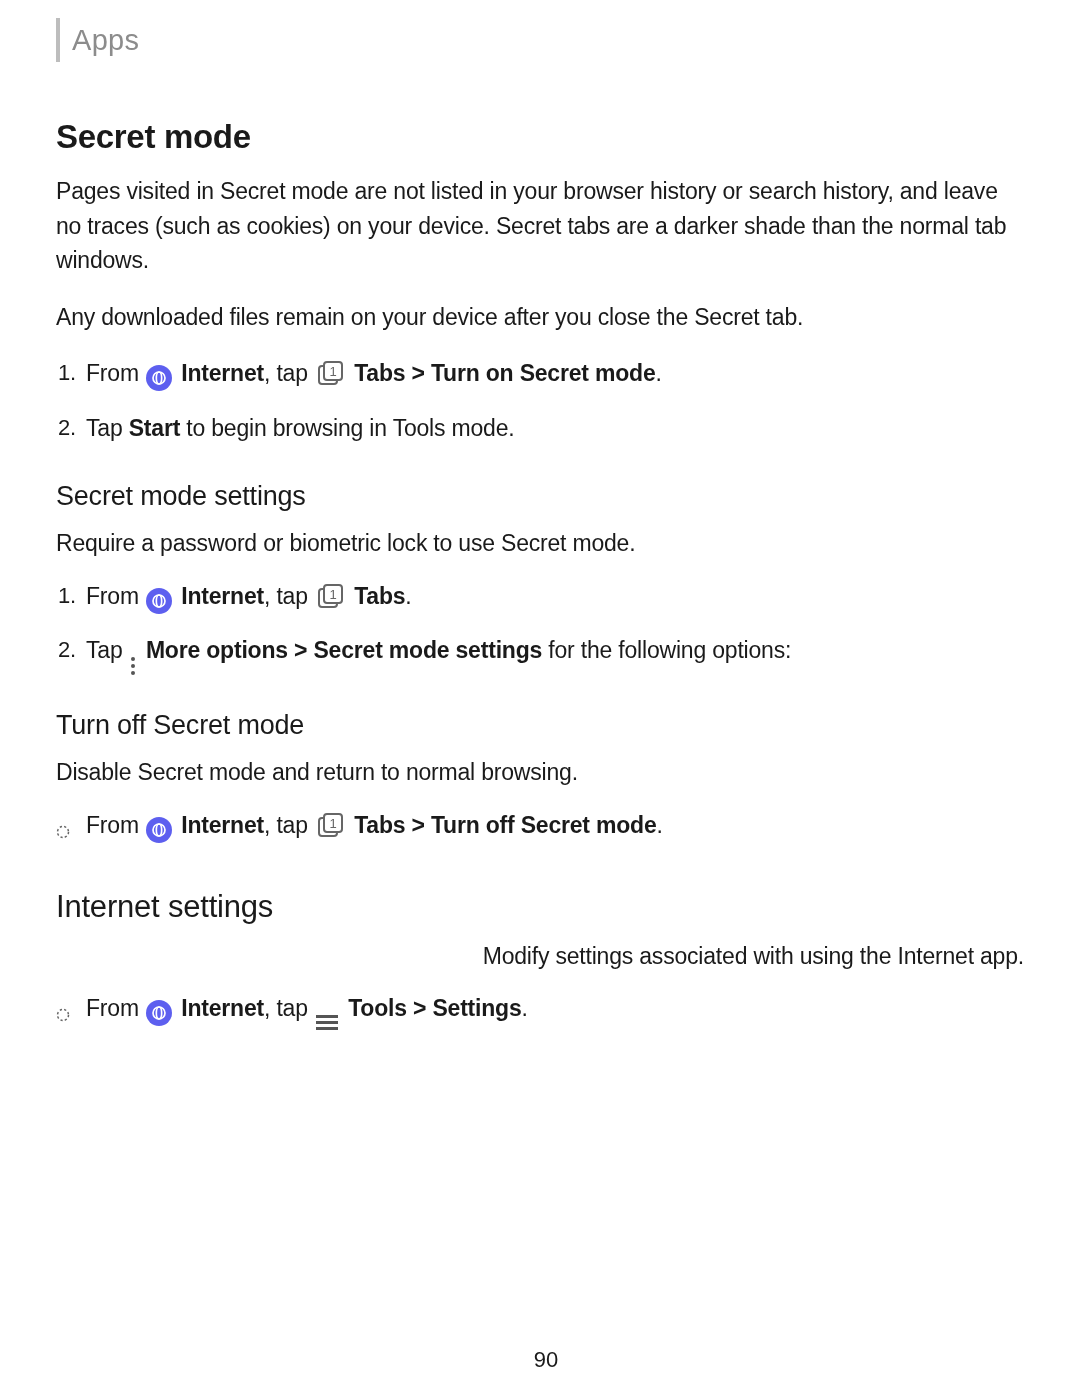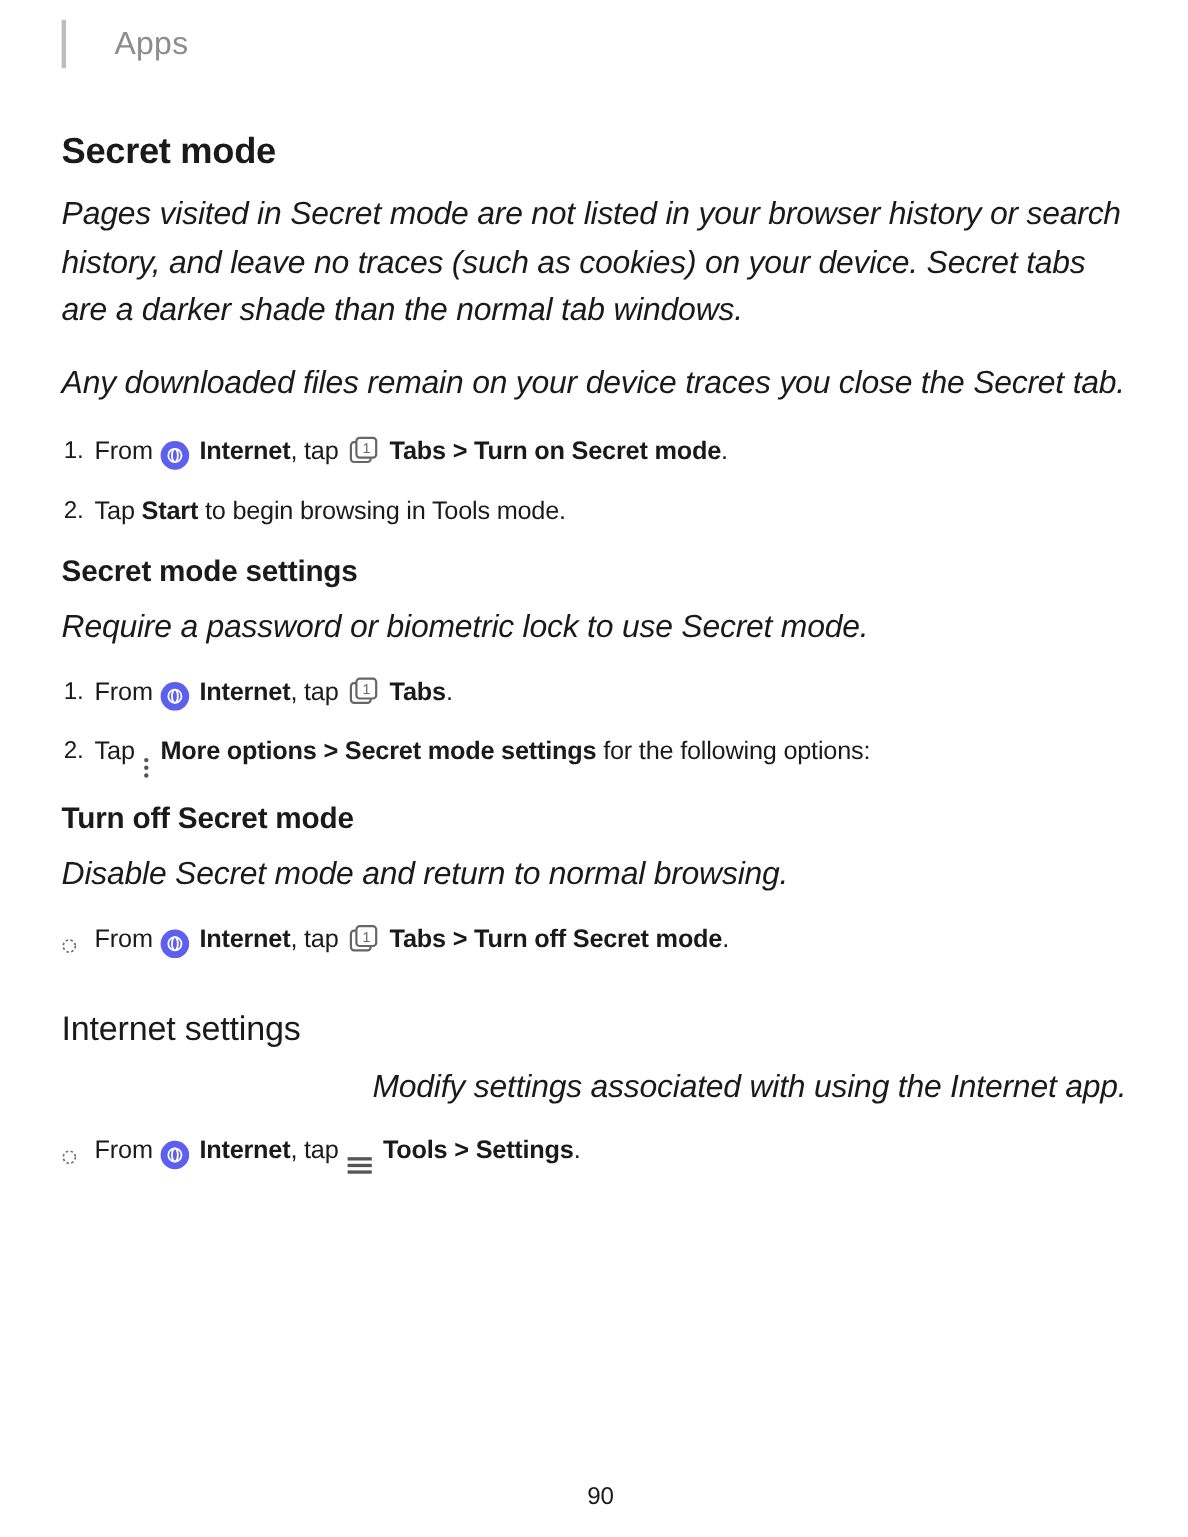--- a/index.html
+++ b/index.html
@@ -7,21 +7,20 @@
   body {
     font-family: "Segoe UI", Arial, Helvetica, sans-serif;
     color: #1a1a1a;
     padding: 18px 56px 0 56px;
     position: relative;
   }
   .header {
     display: flex;
     align-items: center;
     margin-bottom: 56px;
-    gap: 32px;
   }
   .header-bar {
     width: 4px;
     height: 44px;
     background: #bdbdbd;
     margin-right: 12px;
   }
   .header-title {
     font-size: 29px;
     color: #8c8c8c;
@@ -29,38 +28,37 @@
     letter-spacing: 0.3px;
   }
   h1.section {
     font-size: 33px;
     font-weight: 700;
     margin-bottom: 18px;
     letter-spacing: -0.3px;
   }
   h2.subsection {
     font-size: 27px;
-    font-weight: 700;
-    margin-top: 22px;
+    font-weight: 400;
+    margin-top: 35px;
     margin-bottom: 14px;
     letter-spacing: -0.2px;
   }
   h1.section2 {
     font-size: 31px;
     font-weight: 400;
     margin-top: 40px;
     margin-bottom: 14px;
     letter-spacing: -0.2px;
   }
   p.body {
-    font-size: 29px;
+    font-size: 23px;
     line-height: 1.5;
     margin-bottom: 22px;
     letter-spacing: -0.2px;
-    font-style: italic;
   }
   ol.steps {
     list-style: none;
     counter-reset: step;
     padding-left: 30px;
   }
   ol.steps > li {
     counter-increment: step;
     font-size: 23px;
     line-height: 1.55;
@@ -161,21 +159,21 @@
 </head>
 <body>
 
 <div class="header">
   <div class="header-bar"></div>
   <div class="header-title">Apps</div>
 </div>
 
 <h1 class="section">Secret mode</h1>
 <p class="body">Pages visited in Secret mode are not listed in your browser history or search history, and leave no traces (such as cookies) on your device. Secret tabs are a darker shade than the normal tab windows.</p>
-<p class="body">Any downloaded files remain on your device traces you close the Secret tab.</p>
+<p class="body">Any downloaded files remain on your device after you close the Secret tab.</p>
 
 <ol class="steps">
   <li>
     <span>From </span>
     <span class="internet-icon">
       <svg width="16" height="16" viewBox="0 0 24 24">
           <circle cx="12" cy="12" r="9" fill="none" stroke="#fff" stroke-width="2.5"></circle>
           <ellipse cx="12" cy="12" rx="4" ry="9" fill="none" stroke="#fff" stroke-width="2.5"></ellipse>
         </svg>
     </span>

